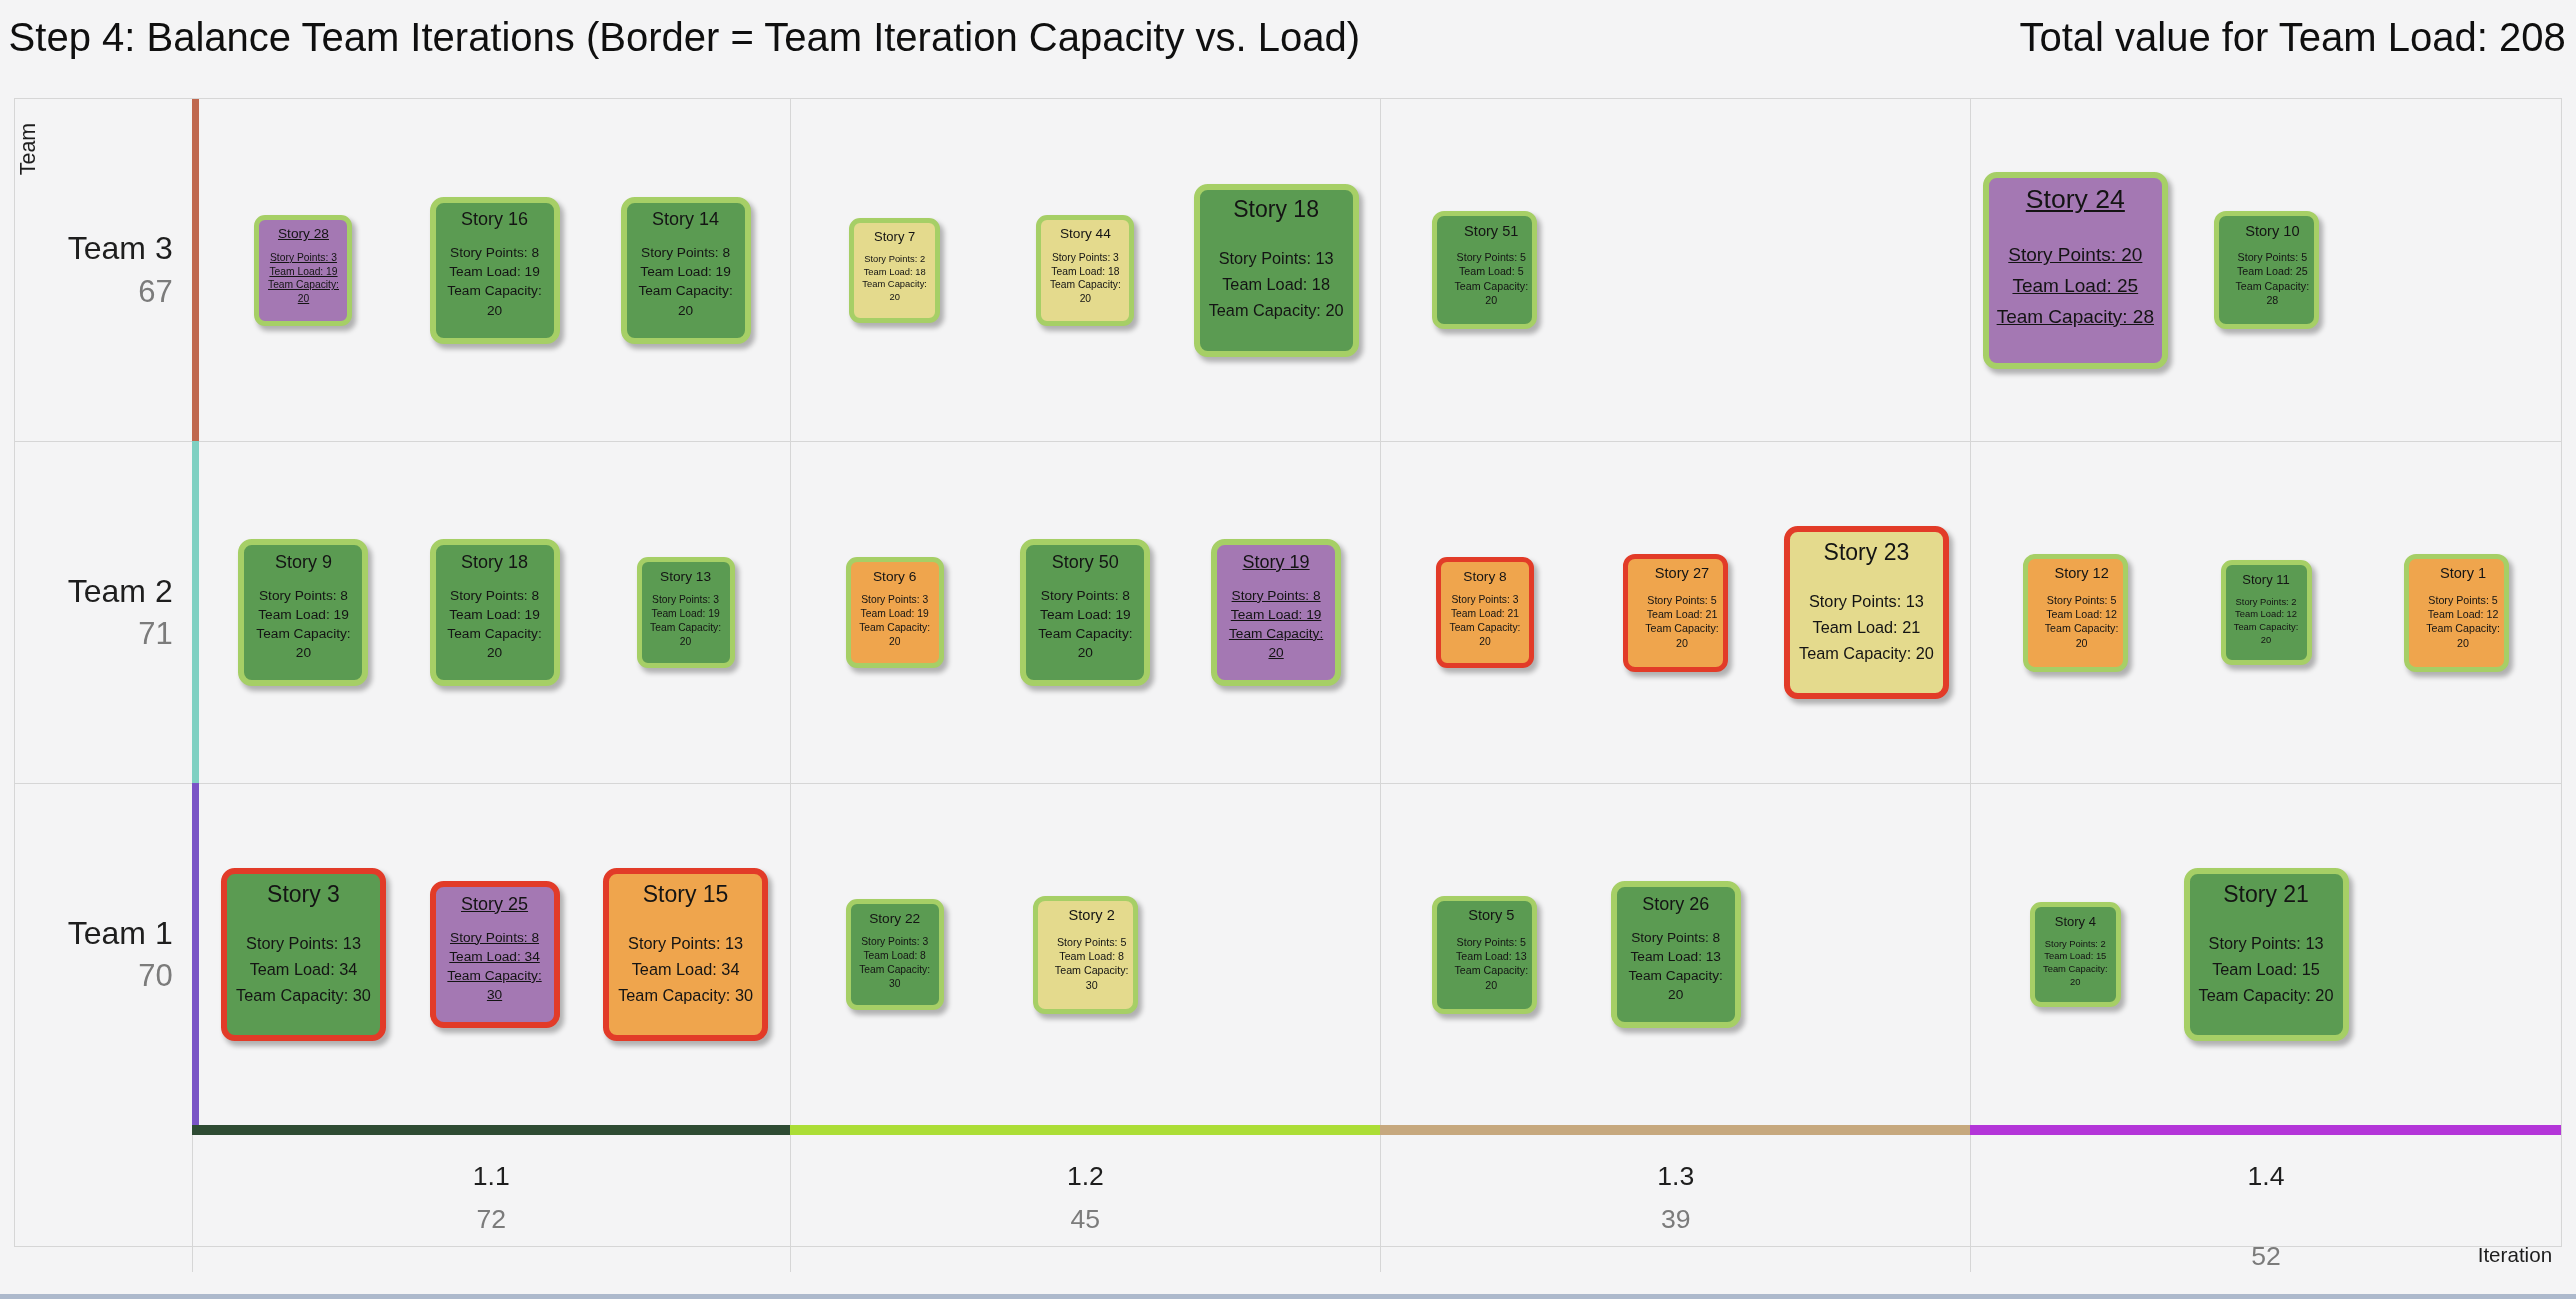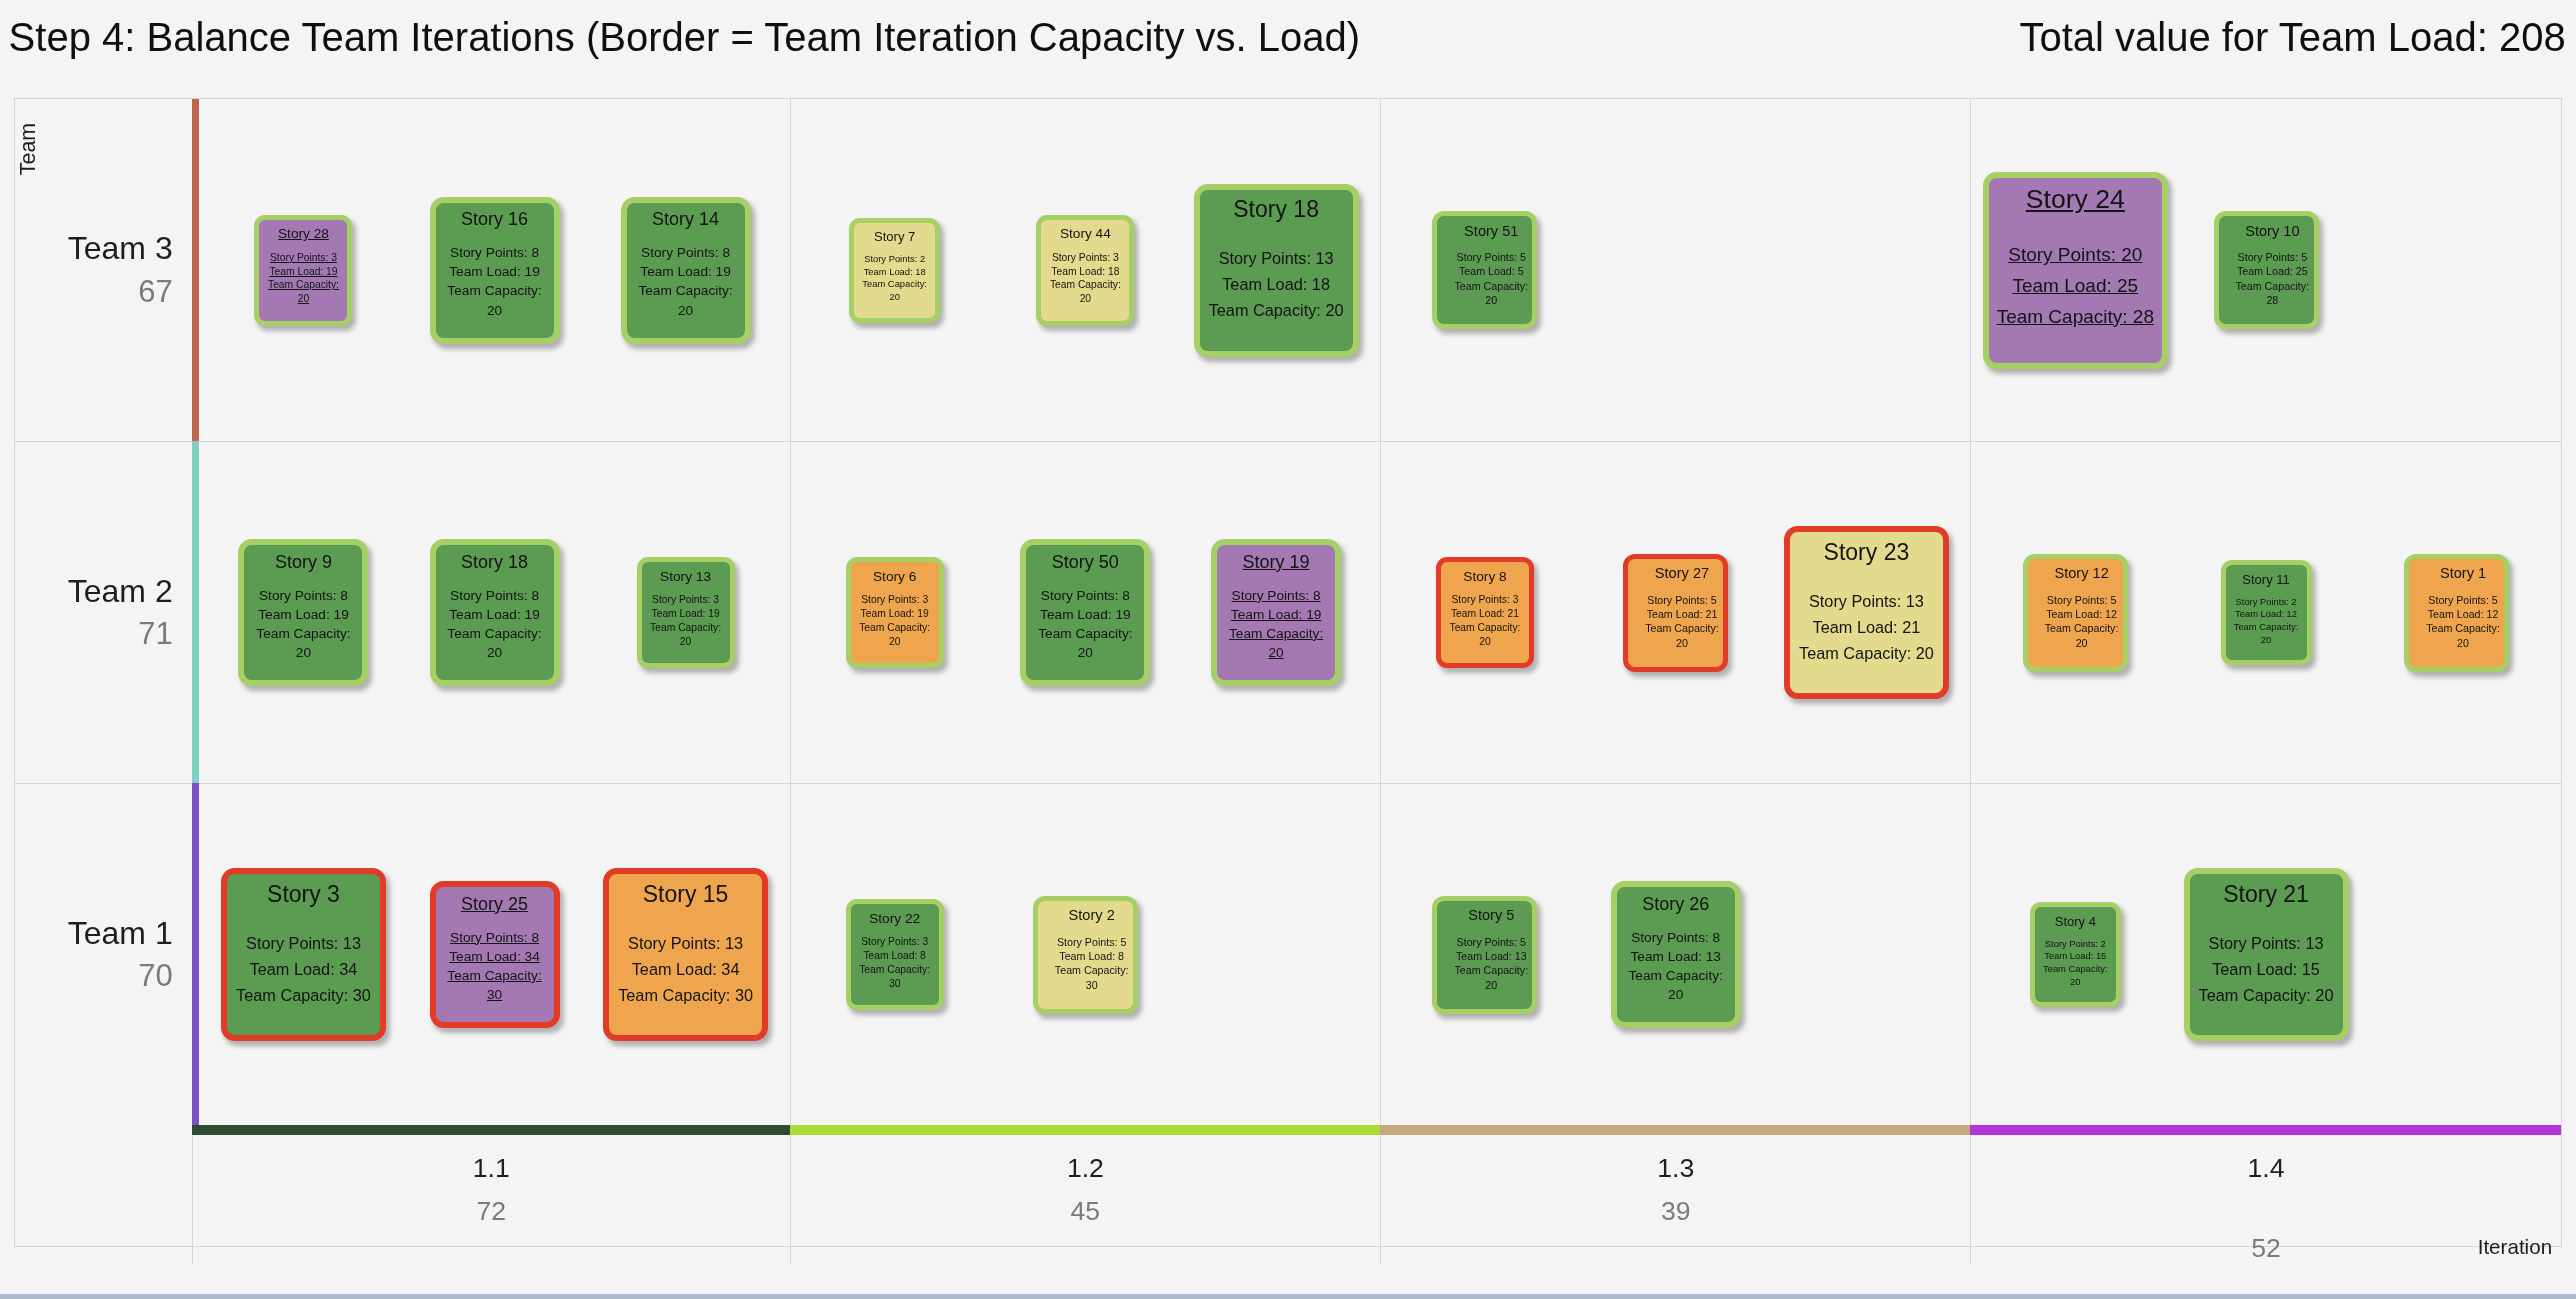--- a/index.html
+++ b/index.html
@@ -15,21 +15,21 @@
           font-size:21.4px;color:#1d1d1d;white-space:nowrap;}
   .bt{border-top:1.7px solid #d6d6d6;}
   .bl{border-left:1.7px solid #d6d6d6;}
   .gutter{display:flex;flex-direction:column;justify-content:center;align-items:flex-end;padding-right:19px;box-sizing:border-box;}
   .team-name{font-size:32px;color:#1e1e1e;}
   .team-load{font-size:31px;color:#7b7b7b;margin-top:6.9px;}
   .accent{width:7.7px;height:100%;}
   .cell{display:flex;align-items:center;padding:0 8.6px;box-sizing:border-box;min-width:0;}
   .slot{flex:1;display:flex;justify-content:center;align-items:center;min-width:0;}
   .colbar{width:100%;height:100%;}
-  .iter-label{position:relative;display:flex;flex-direction:column;align-items:center;padding-top:18px;box-sizing:border-box;}
+  .iter-label{position:relative;display:flex;flex-direction:column;align-items:center;padding-top:26px;box-sizing:border-box;}
   .iter-name{font-size:26.6px;color:#1e1e1e;}
   .iter-load{font-size:26.6px;color:#7b7b7b;margin-top:12px;}
   .axis-x{position:absolute;right:8.6px;bottom:5.1px;font-size:20.6px;color:#1d1d1d;}
   .footer-strip{position:absolute;left:0;bottom:0;width:100%;height:5.1px;background:#adb9cc;}
 
   .card{box-sizing:border-box;display:flex;flex-direction:column;text-align:center;
         border-style:solid;border-radius:13.7px;box-shadow:3.4px 4.3px 5.1px rgba(0,0,0,.28);
         color:#141414;padding:6.9px 3.4px 5.1px;}
   .card .t{font-weight:500;}
   .card .b{margin:auto 0;}

